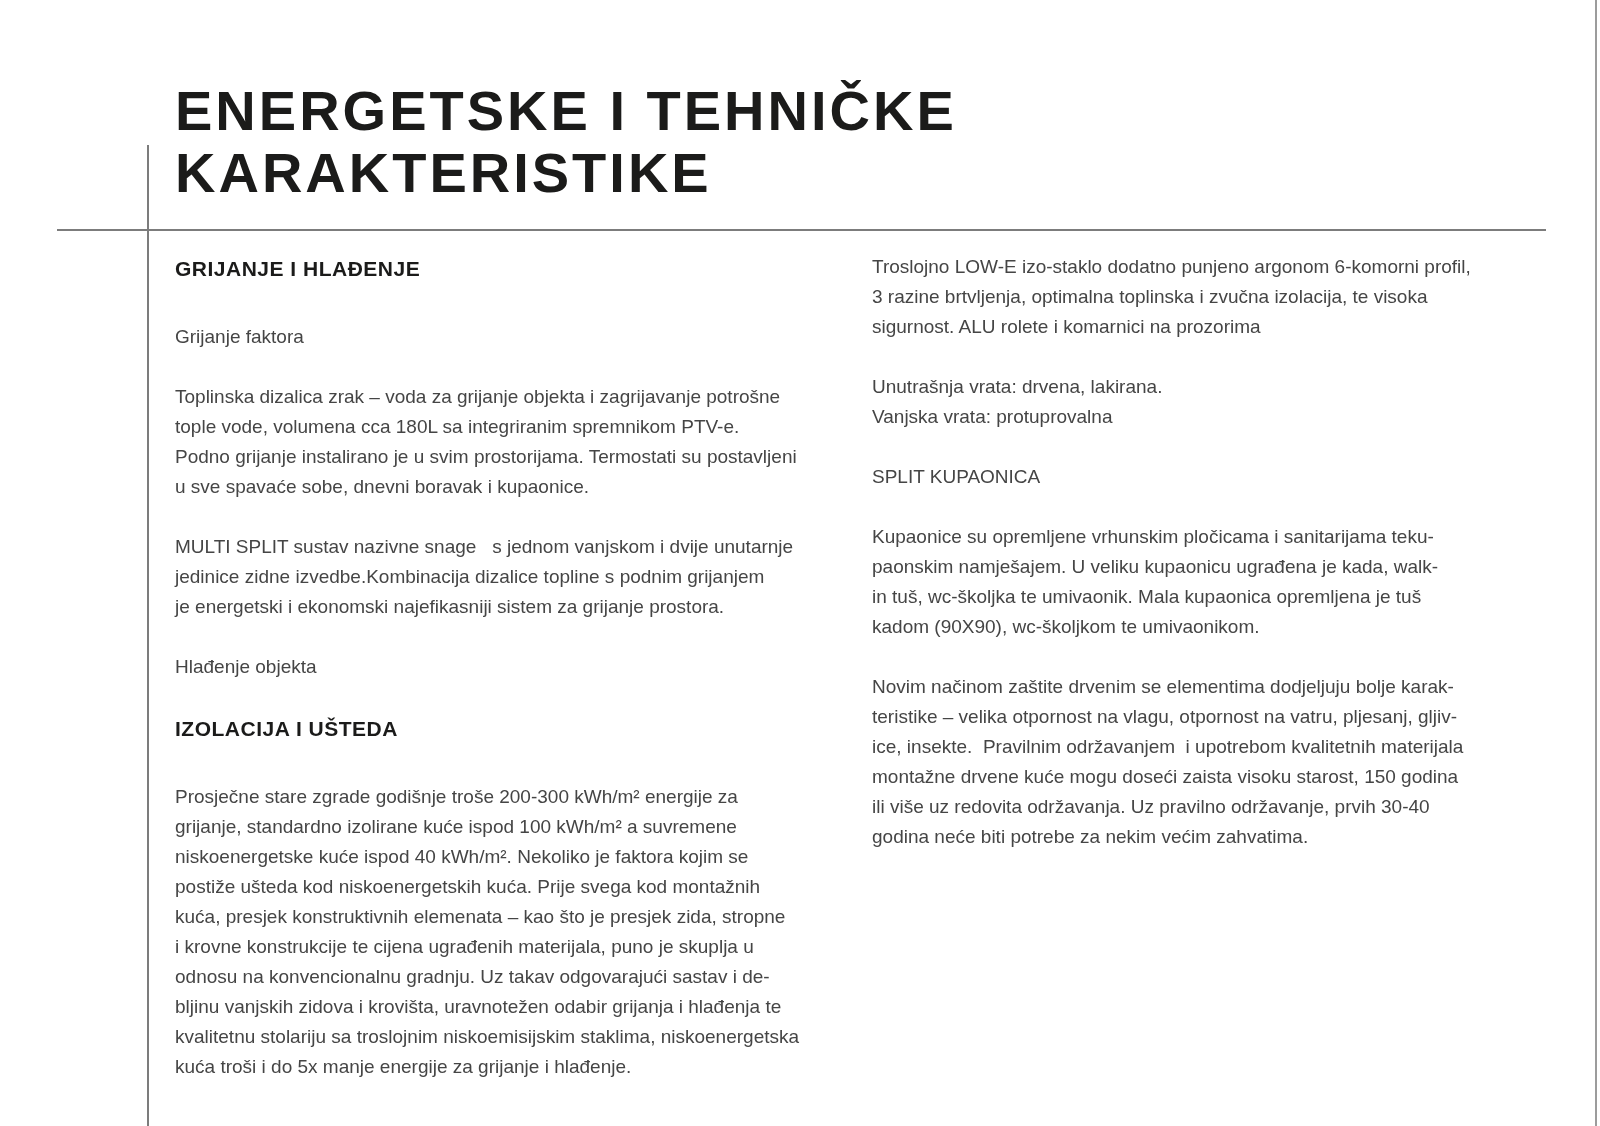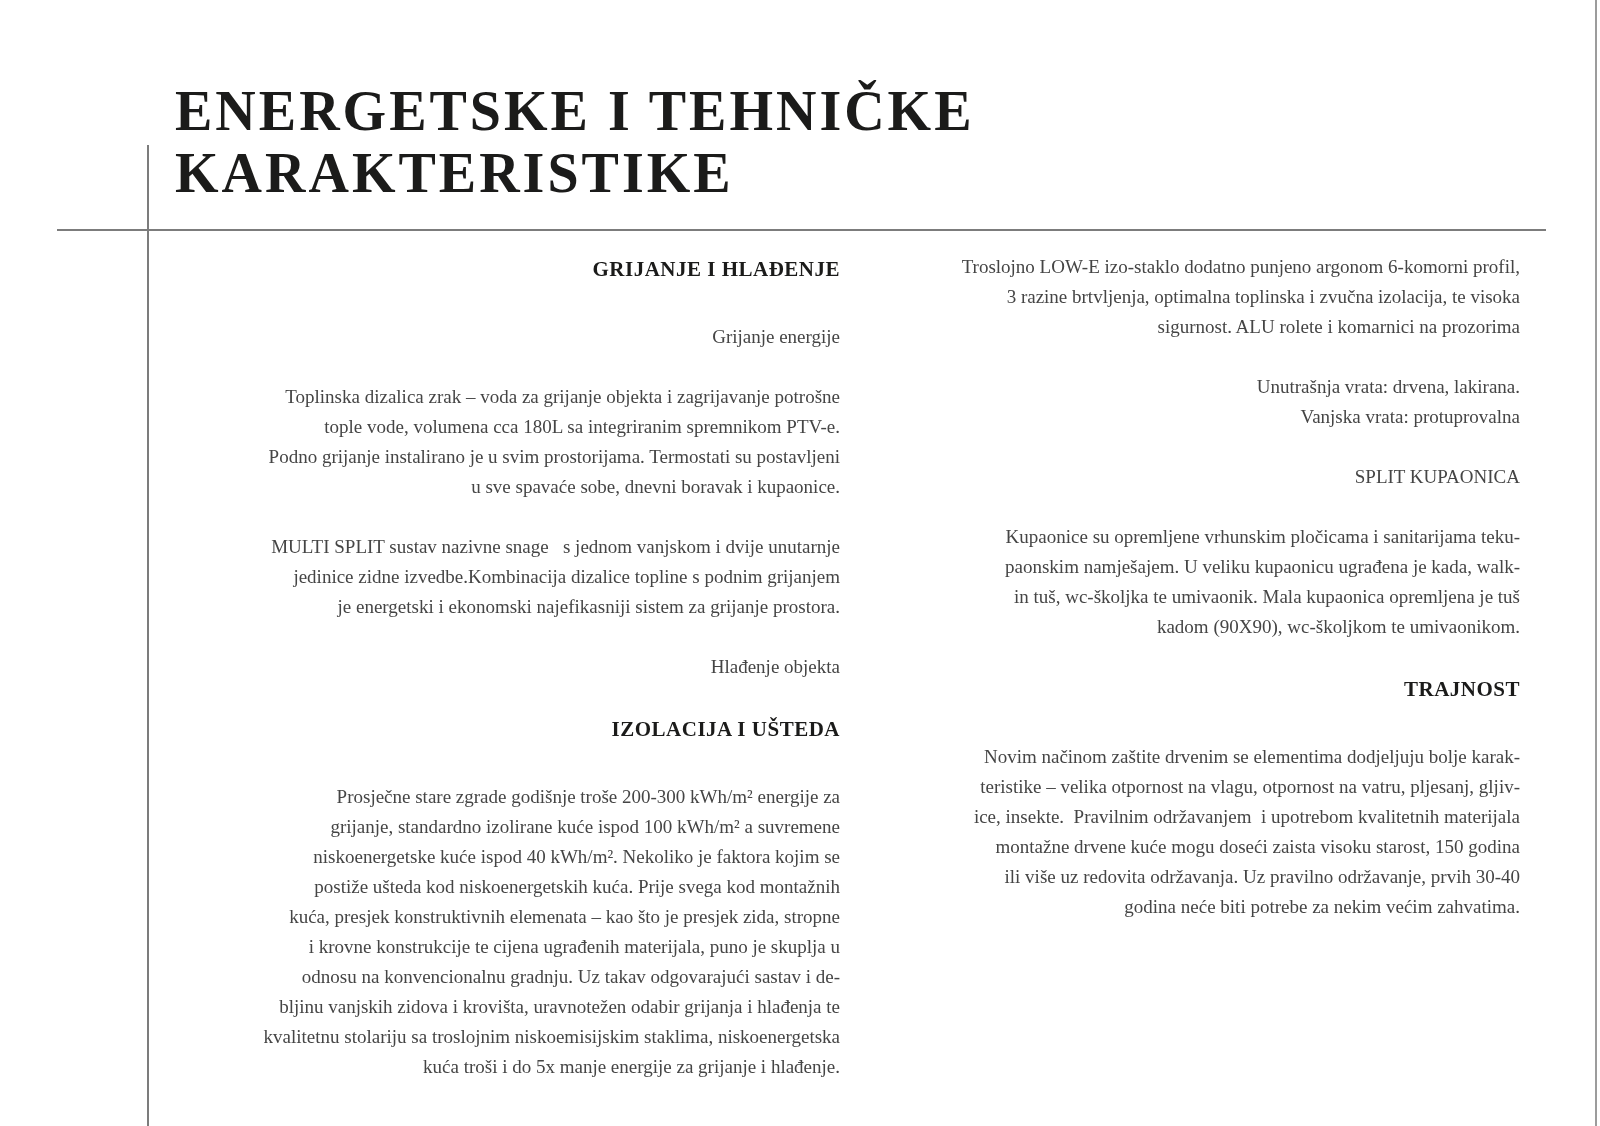--- a/index.html
+++ b/index.html
@@ -6,21 +6,21 @@
     margin: 0;
     padding: 0;
     background: #ffffff;
   }
   .page {
     position: relative;
     width: 1600px;
     height: 1126px;
     background: var(--background, #fff);
     overflow: hidden;
-    font-family: Liberation Serif, serif;
+    font-family: Liberation Sans, sans-serif;
   }
   .doc-title {
     position: absolute;
     left: 175px;
     top: 80px;
     font-size: 56px;
     line-height: 62px;
     font-weight: bold;
     letter-spacing: 3px;
     color: var(--heading, #1b1b1a);
@@ -46,21 +46,20 @@
     position: absolute;
     left: 1595px;
     top: 0;
     width: 2px;
     height: 1126px;
     background: var(--page-edge, #9c9c9c);
   }
   .col {
     position: absolute;
     top: 252px;
-    text-align: right;
   }
   .col-left  { left: 175px; width: 665px; }
   .col-right { left: 872px; width: 648px; }
   .h2 {
     font-size: 21px;
     line-height: 34px;
     font-weight: bold;
     letter-spacing: 0.5px;
     color: var(--heading, #1b1b1a);
     margin: 0 0 36px 0;
@@ -79,21 +78,21 @@
 <div class="page">
 
   <div class="doc-title"><span>ENERGETSKE I TEHNIČKE</span><br><span>KARAKTERISTIKE</span></div>
 
   <div class="rule-h"></div>
   <div class="rule-v"></div>
   <div class="page-edge"></div>
 
   <div class="col col-left">
     <div class="h2">GRIJANJE I HLAĐENJE</div>
-    <div class="para">Grijanje energije</div>
+    <div class="para">Grijanje faktora</div>
     <div class="para">Toplinska dizalica zrak – voda za grijanje objekta i zagrijavanje potrošne
 tople vode, volumena cca 180L sa integriranim spremnikom PTV-e.
 Podno grijanje instalirano je u svim prostorijama. Termostati su postavljeni
 u sve spavaće sobe, dnevni boravak i kupaonice.</div>
     <div class="para">MULTI SPLIT sustav nazivne snage   s jednom vanjskom i dvije unutarnje
 jedinice zidne izvedbe.Kombinacija dizalice topline s podnim grijanjem
 je energetski i ekonomski najefikasniji sistem za grijanje prostora.</div>
     <div class="para">Hlađenje objekta</div>
     <div class="h2">IZOLACIJA I UŠTEDA</div>
     <div class="para">Prosječne stare zgrade godišnje troše 200-300 kWh/m² energije za
@@ -112,21 +111,20 @@
     <div class="para">Troslojno LOW-E izo-staklo dodatno punjeno argonom 6-komorni profil,
 3 razine brtvljenja, optimalna toplinska i zvučna izolacija, te visoka
 sigurnost. ALU rolete i komarnici na prozorima</div>
     <div class="para">Unutrašnja vrata: drvena, lakirana.
 Vanjska vrata: protuprovalna</div>
     <div class="para">SPLIT KUPAONICA</div>
     <div class="para">Kupaonice su opremljene vrhunskim pločicama i sanitarijama teku-
 paonskim namješajem. U veliku kupaonicu ugrađena je kada, walk-
 in tuš, wc-školjka te umivaonik. Mala kupaonica opremljena je tuš
 kadom (90X90), wc-školjkom te umivaonikom.</div>
-    <div class="h2">TRAJNOST</div>
     <div class="para">Novim načinom zaštite drvenim se elementima dodjeljuju bolje karak-
 teristike – velika otpornost na vlagu, otpornost na vatru, pljesanj, gljiv-
 ice, insekte.  Pravilnim održavanjem  i upotrebom kvalitetnih materijala
 montažne drvene kuće mogu doseći zaista visoku starost, 150 godina
 ili više uz redovita održavanja. Uz pravilno održavanje, prvih 30-40
 godina neće biti potrebe za nekim većim zahvatima.</div>
   </div>
 
 </div>
 

